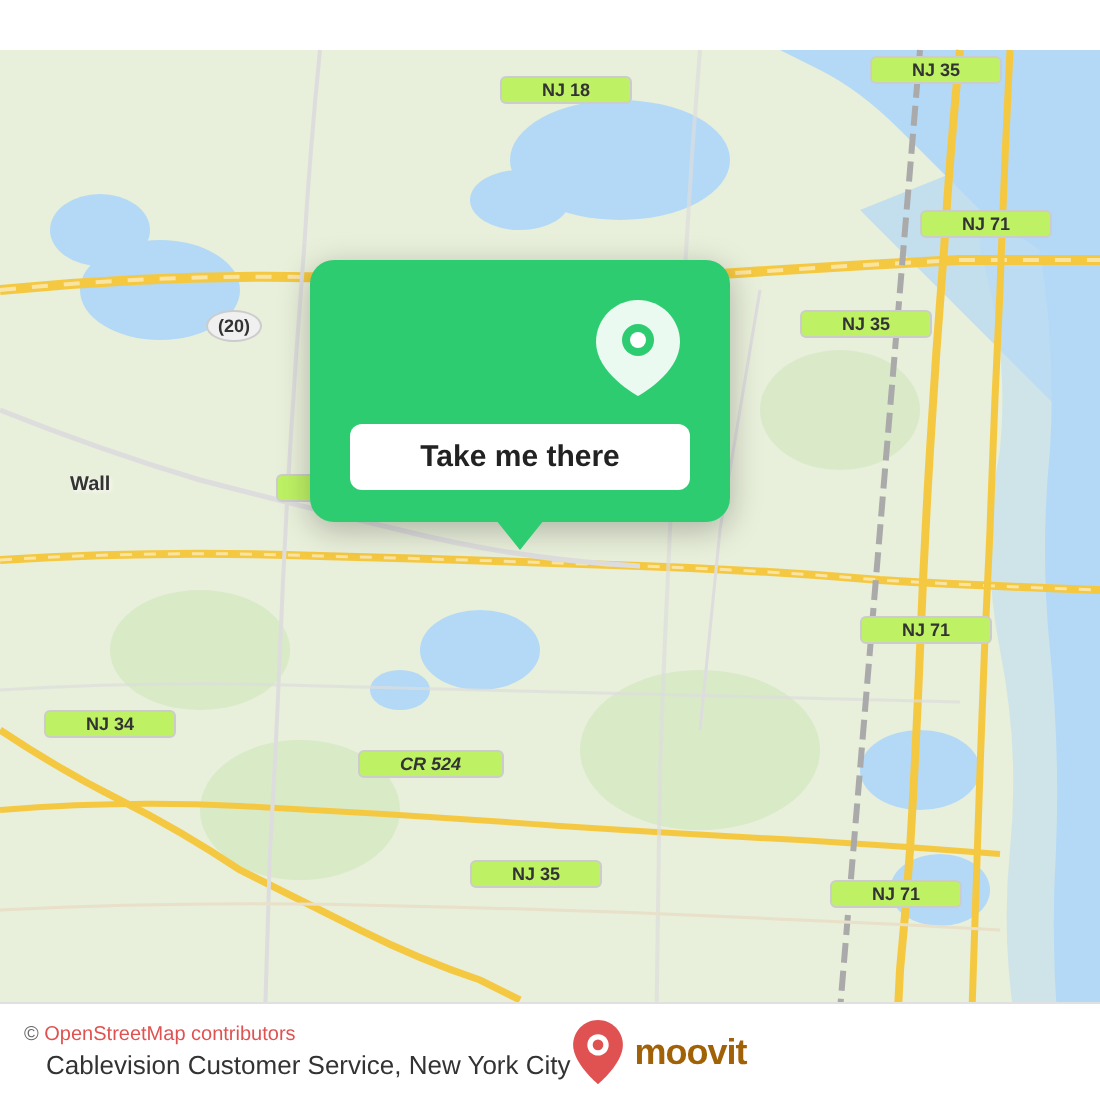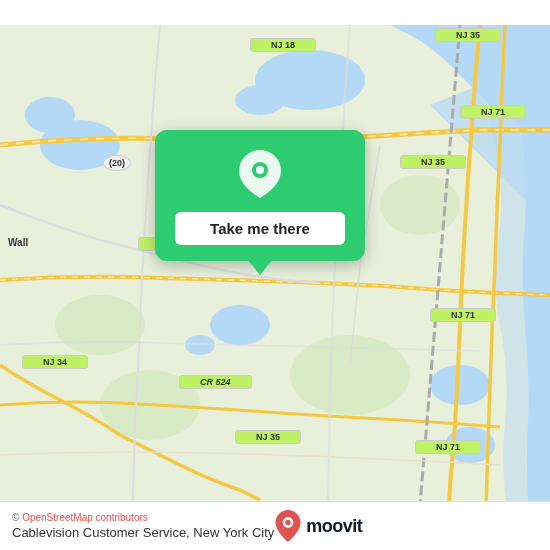--- a/index.html
+++ b/index.html
@@ -30,21 +30,21 @@
     
     #popup-card {
       position: absolute;
       top: 130px;
       left: 155px;
       width: 210px;
       background: #2ecc71;
       border-radius: 12px;
       display: flex;
       flex-direction: column;
-      align-items: center;
+      align-items: flex-end;
       padding: 18px 20px 16px 20px;
       box-shadow: 0 4px 16px rgba(0,0,0,0.25);
       z-index: 10;
     }
 
     #location-icon-wrapper {
       width: 52px;
       height: 52px;
       display: flex;
       align-items: center;
@@ -94,37 +94,38 @@
 
     #osm-credit a {
       color: #e05252;
       text-decoration: none;
     }
 
     #location-name {
       font-size: 13px;
       color: #333;
       font-weight: 500;
+      margin-left: 11px;
     }
 
     #moovit-logo {
       display: flex;
       align-items: center;
       gap: 4px;
     }
 
     #moovit-pin {
       width: 28px;
       height: 32px;
     }
 
     #moovit-text {
       font-size: 18px;
       font-weight: bold;
-      color: #0f172a;
+      color: #a16207;
       letter-spacing: -0.5px;
     }
 
     
     #popup-card::after {
       content: '';
       position: absolute;
       bottom: -14px;
       left: 50%;
       transform: translateX(-50%);
@@ -218,21 +219,21 @@
   <div class="road-badge" style="top:105px; left:460px;">NJ 71</div>
   <div class="road-badge" style="top:155px; left:400px;">NJ 35</div>
   <div class="road-badge" style="top:237px; left:138px;">NJ 138</div>
   <div class="road-badge" style="top:155px; left:103px; background:#f0f0f0; border-radius:50%; padding:2px 5px;">(20)</div>
   <div class="road-badge" style="top:308px; left:430px;">NJ 71</div>
   <div class="road-badge" style="top:355px; left:22px;">NJ 34</div>
   <div class="road-badge" style="top:375px; left:179px;font-style:italic;">CR 524</div>
   <div class="road-badge" style="top:430px; left:235px;">NJ 35</div>
   <div class="road-badge" style="top:440px; left:415px;">NJ 71</div>
 
-  <div class="place-label" style="top:237px; left:8px;">Wall</div>
+  <div class="place-label" style="top:237px; left:35px;">Wall</div>
 
   <div id="popup-card">
     <div id="location-icon-wrapper">
       <svg width="42" height="48" viewBox="0 0 42 48" xmlns="http://www.w3.org/2000/svg">
         <path d="M21 0C9.4 0 0 9.4 0 21c0 15.75 21 27 21 27S42 36.75 42 21C42 9.4 32.6 0 21 0z" fill="white" opacity="0.9"></path>
         <circle cx="21" cy="20" r="8" fill="#2ecc71"></circle>
         <circle cx="21" cy="20" r="4" fill="white"></circle>
       </svg>
     </div>
     <button id="take-me-there-btn">Take me there</button>

